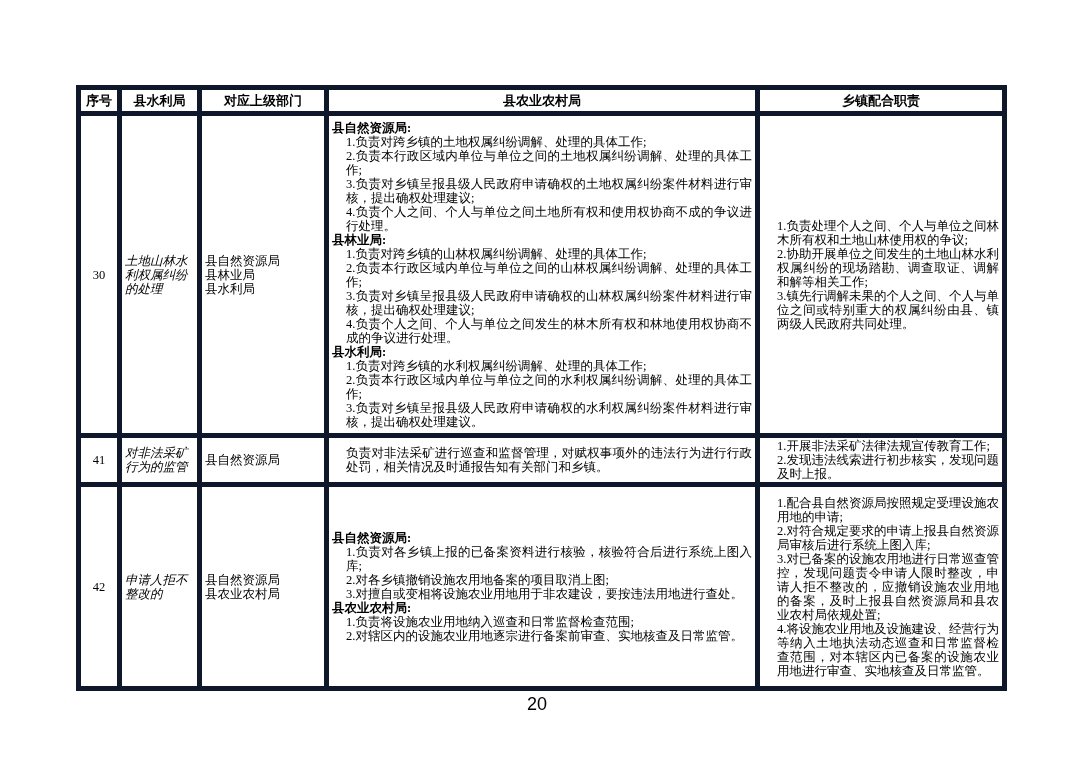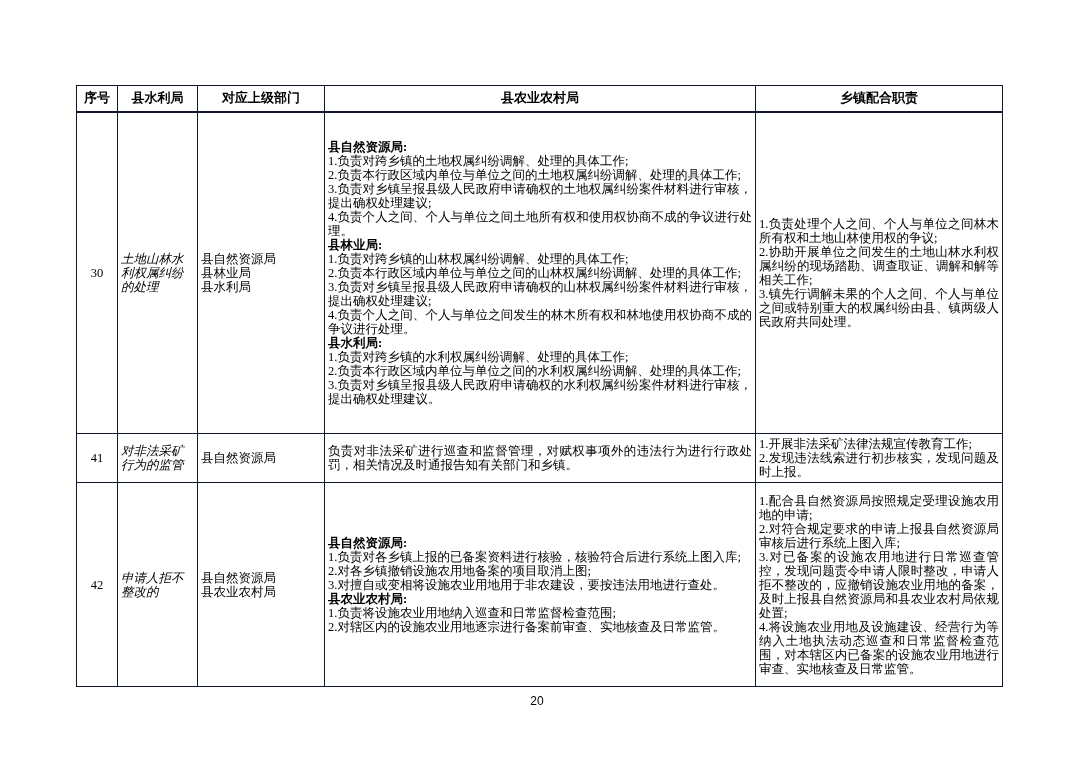--- a/index.html
+++ b/index.html
@@ -17,21 +17,21 @@
     width: 926px;
     border-collapse: collapse;
     table-layout: fixed;
   }
   .doc-table col.c1 { width: 41px; }
   .doc-table col.c2 { width: 80px; }
   .doc-table col.c3 { width: 127px; }
   .doc-table col.c4 { width: 431px; }
   .doc-table col.c5 { width: 247px; }
   .doc-table td, .doc-table th {
-    border: 1px solid #0f172a;
+    border: 5px solid #0f172a;
     vertical-align: middle;
     font-size: 12.5px;
     line-height: 14px;
     padding: 1px 3px;
     overflow: hidden;
   }
   .doc-table thead th {
     font-weight: bold;
     text-align: center;
     height: 26px;
@@ -39,28 +39,28 @@
     border-bottom-width: 2px;
     padding: 2px;
   }
   tr.row-40 { height: 322px; }
   tr.row-41 { height: 49px; }
   tr.row-42 { height: 204px; }
   .num-cell { text-align: center; }
   .name-cell { text-align: left; padding: 1px 4px; font-style: italic; }
   .dept-cell { text-align: left; white-space: pre-line; padding: 1px 4px; }
   .duty-cell { text-align: justify; vertical-align: middle; }
-  .duty-text { white-space: pre-line; }
+  .duty-text { white-space: pre-line; margin-left: 14px; }
   .section-title { font-weight: bold; display: block; font-family: Liberation Serif, serif; }
   .page-footer {
     position: absolute;
     top: 694px; left: 0;
     width: 100%;
     text-align: center;
-    font-size: 12px;
+    font-size: 18px;
     font-family: "Liberation Sans", "DejaVu Sans", sans-serif;
   }
 </style>
 </head>
 <body>
 
 <table class="doc-table">
   <colgroup>
     <col class="c1">
       <col class="c2">

